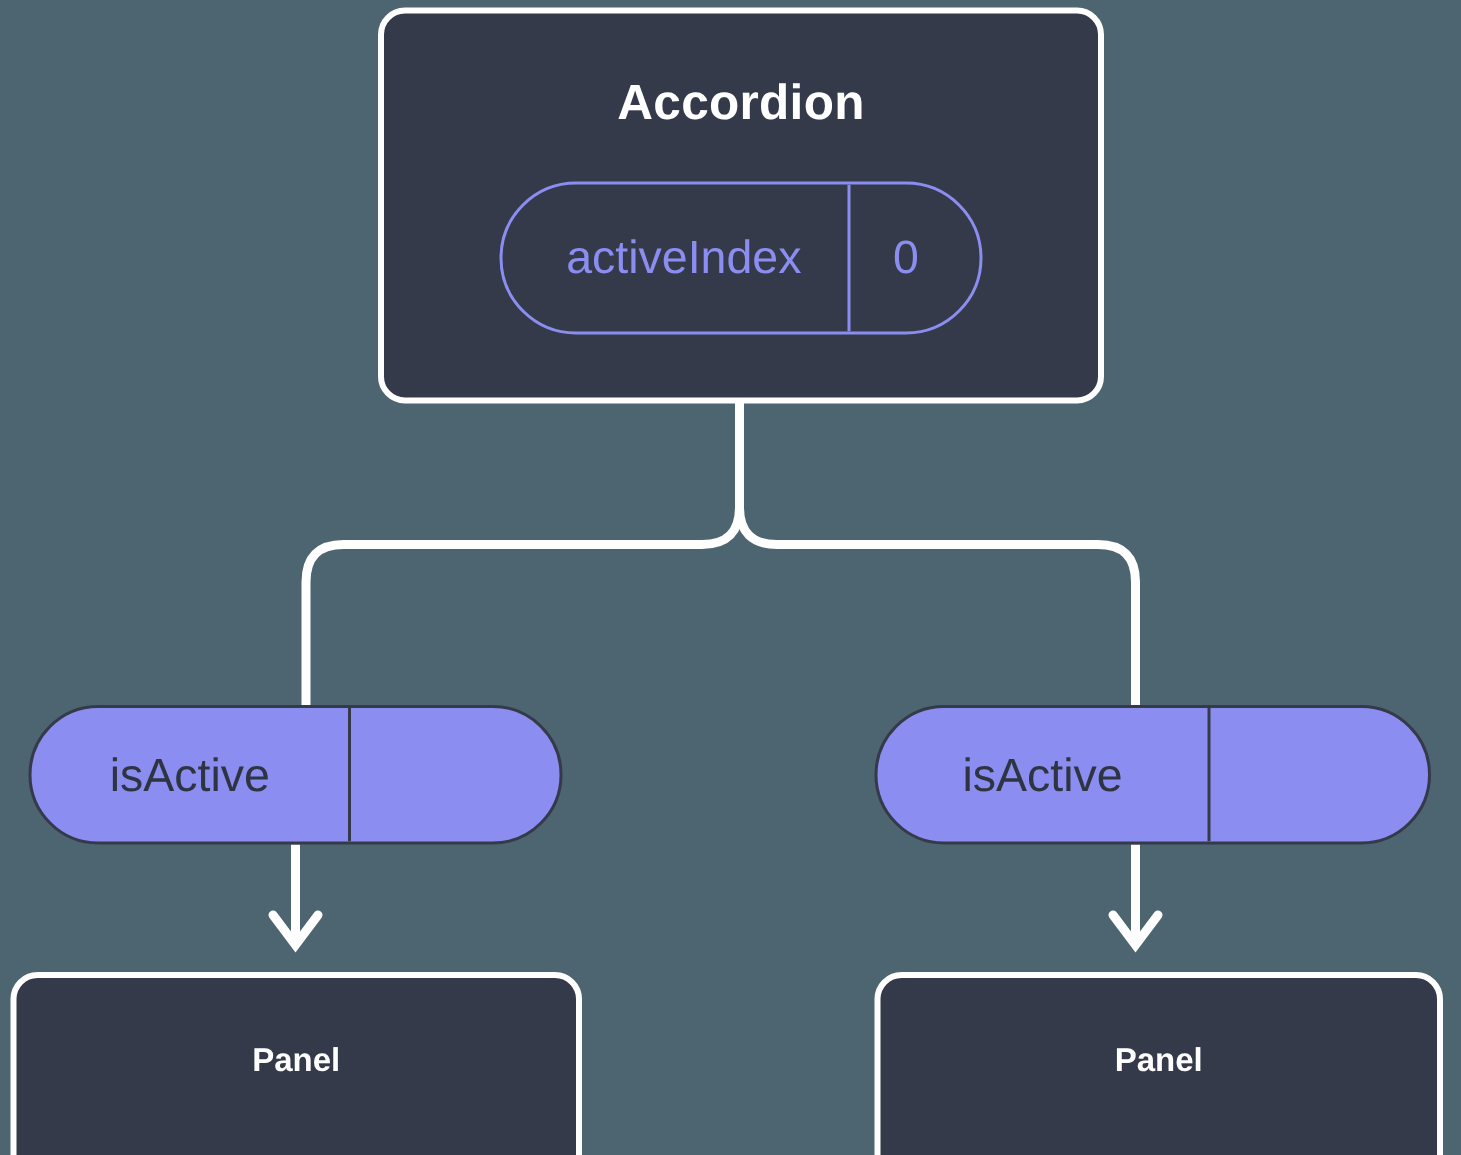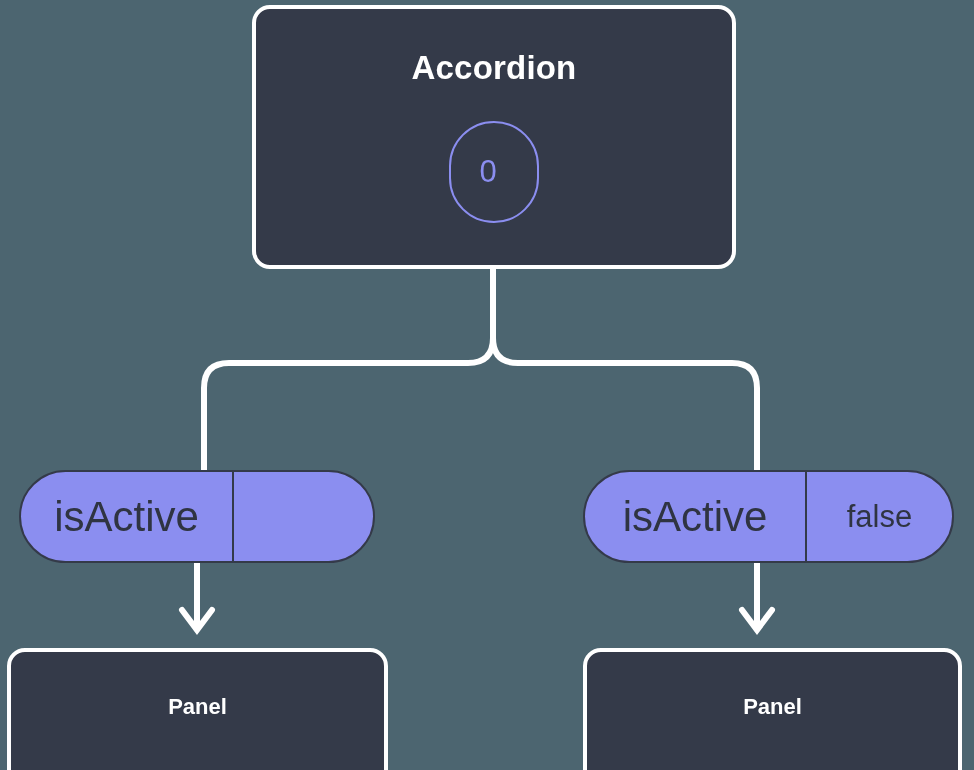--- a/index.html
+++ b/index.html
@@ -111,21 +111,21 @@
     border-radius: 47px;
     overflow: hidden;
     z-index: 2;
   }
 
   .pill-solid .pill-key {
     display: flex;
     align-items: center;
     justify-content: center;
     color: #2f3442;
-    font-size: 42px;
+    font-size: 31px;
     font-weight: 400;
     border-right: 2px solid #343a49;
     white-space: nowrap;
   }
 
   .pill-solid .pill-val {
     display: flex;
     align-items: center;
     justify-content: center;
     color: #2f3442;
@@ -193,31 +193,31 @@
 
     <line x1="757" y1="563" x2="757" y2="628" stroke="#ffffff" stroke-width="6" stroke-linecap="butt"></line>
     <polyline points="742,610 757,630 772,610" fill="none" stroke="#ffffff" stroke-width="6" stroke-linecap="round" stroke-linejoin="miter"></polyline>
   </svg>
 
   <div class="node-card" id="accordion-card">
 
     <div class="card-title">Accordion</div>
 
     <div class="pill-outline">
+      <div class="pill-key">activeIndex</div>
       <div class="pill-val">0</div>
     </div>
   </div>
 
   <div class="pill-solid" id="prop-pill-left">
     <div class="pill-key">isActive</div>
   </div>
 
   <div class="pill-solid" id="prop-pill-right">
     <div class="pill-key">isActive</div>
-    <div class="pill-val">false</div>
   </div>
 
   <div class="node-card" id="panel-card-left">
     <div class="panel-title">Panel</div>
   </div>
 
   <div class="node-card" id="panel-card-right">
     <div class="panel-title">Panel</div>
   </div>
 

